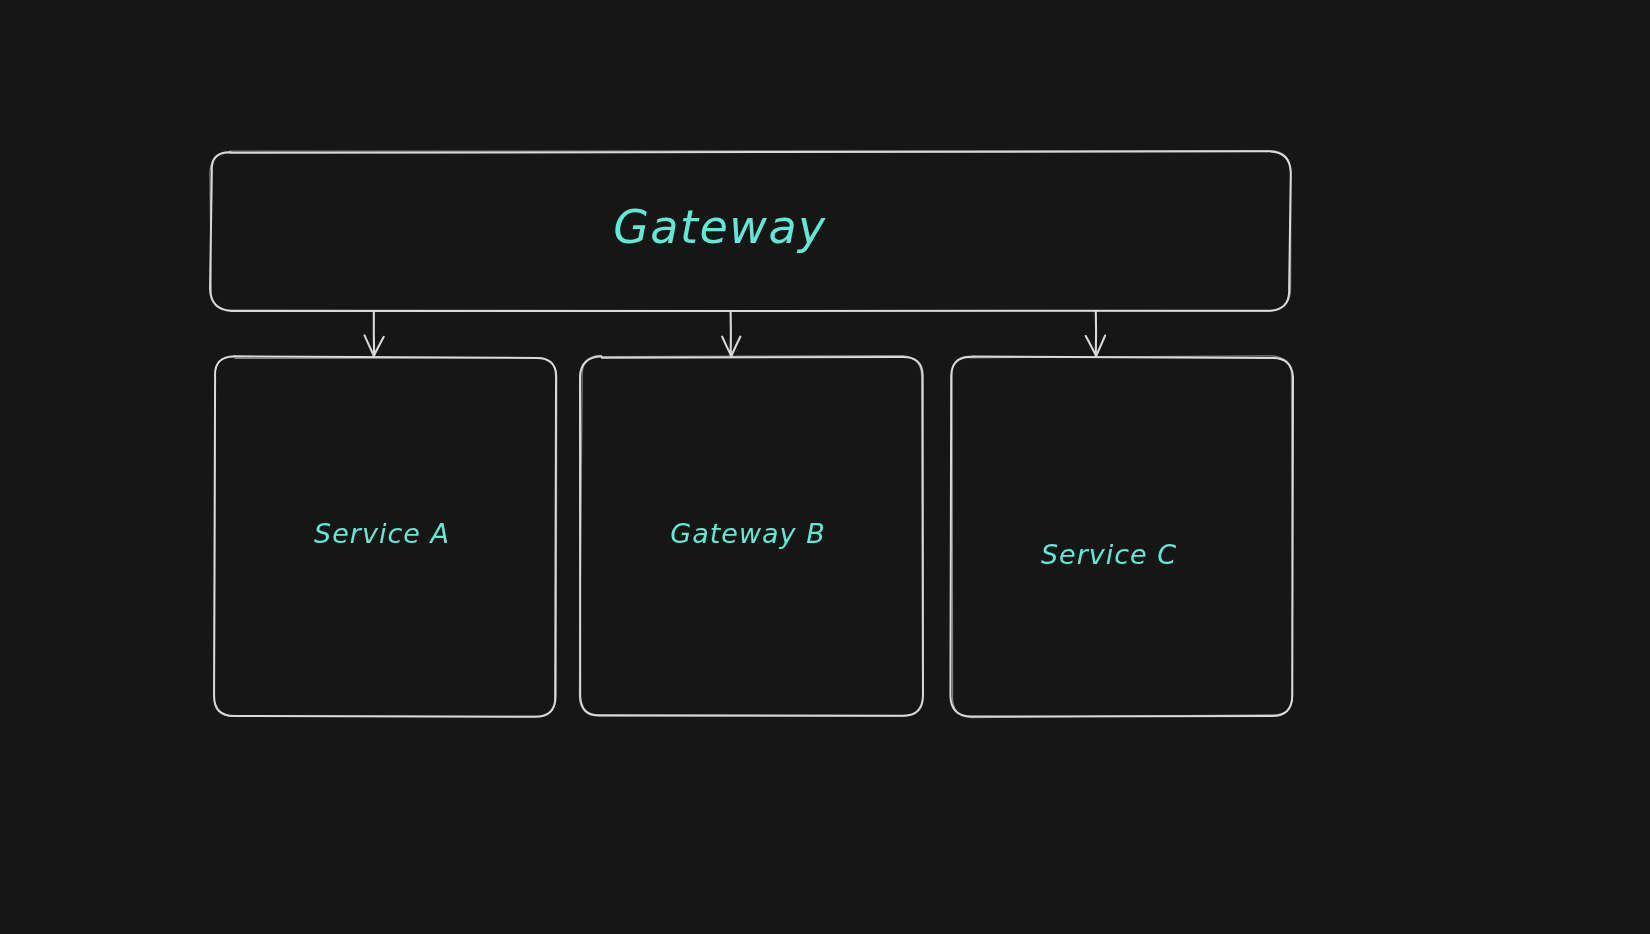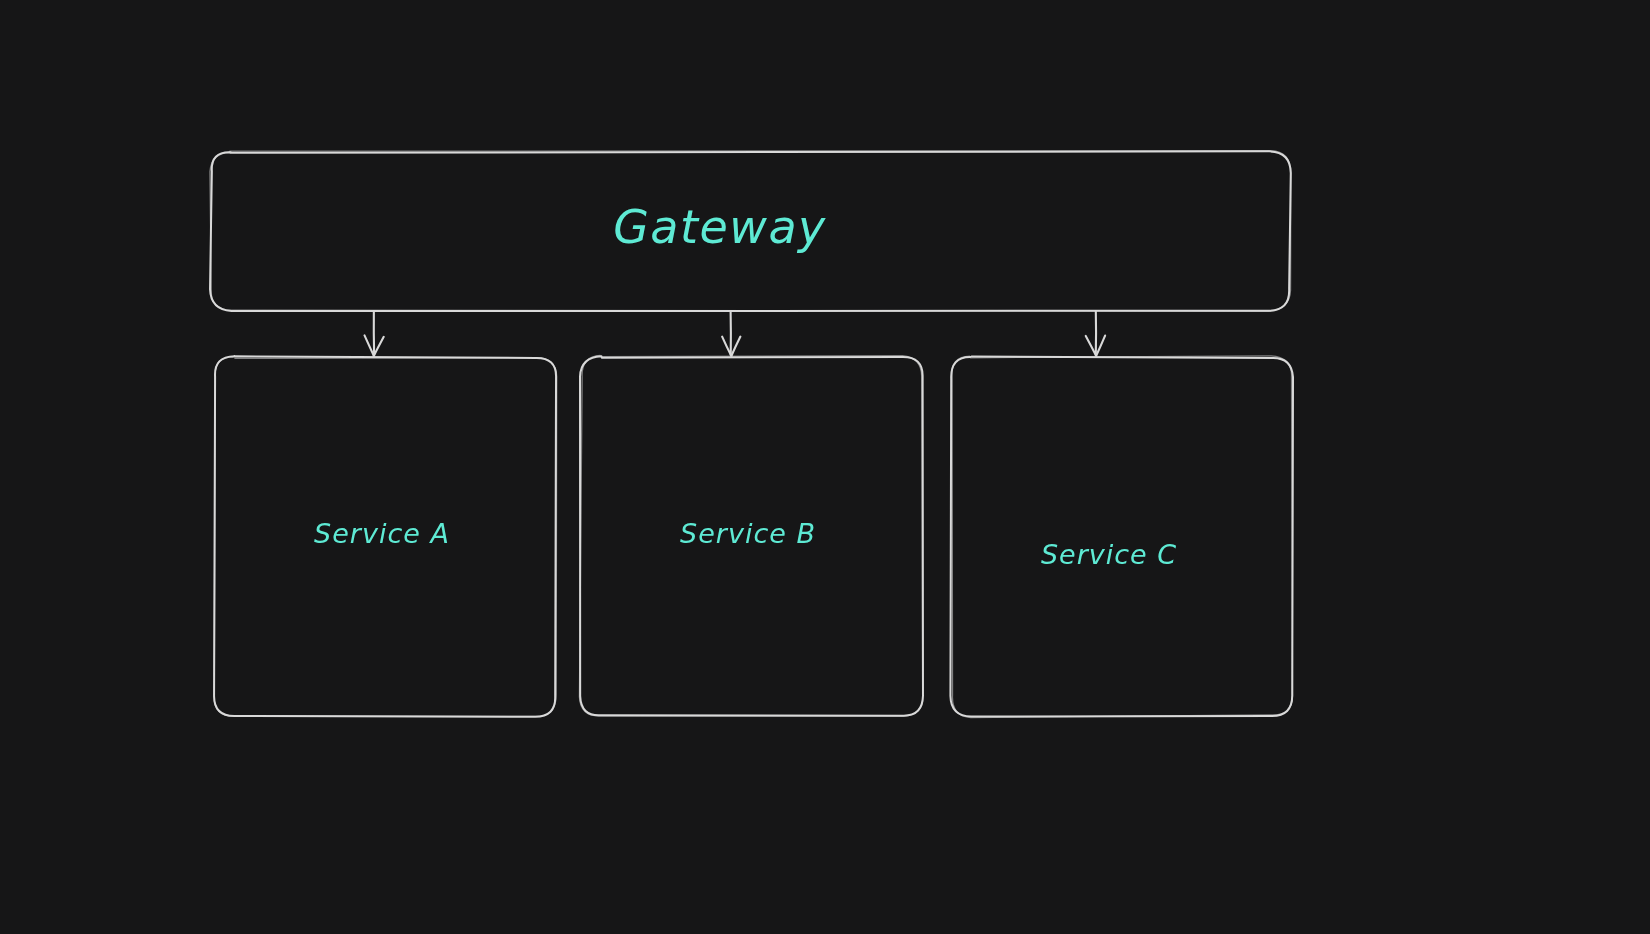--- a/index.html
+++ b/index.html
@@ -74,17 +74,17 @@
         <path d="M 1095.8117760183345 311 Q 1096.3403706081865 333 1095.78194654001 355" stroke-width="2.1"></path>
         <path d="M 1085.7500989914174 335.95307427689113 Q 1091.725 347 1096.2707788470532 356" stroke-width="2.1"></path>
         <path d="M 1105.103821182439 335.5848565104347 Q 1100.275 347 1096.0406663896706 356" stroke-width="2.1"></path>
       </g>
   </svg>
 
   <div class="node-label label-gateway" id="label-gateway" style="left: 720px; top: 227px;">Gateway</div>
 
   <div class="node-label label-service" id="label-service-0" style="left: 382px; top: 533px;">Service A</div>
 
-  <div class="node-label label-service" id="label-service-1" style="left: 748px; top: 533px;">Service B</div>
+  <div class="node-label label-service" id="label-service-1" style="left: 748px; top: 533px;">Gateway B</div>
 
   <div class="node-label label-service" id="label-service-2" style="left: 1109px; top: 554px;">Service C</div>
 
 </div>
 
 </body></html>

